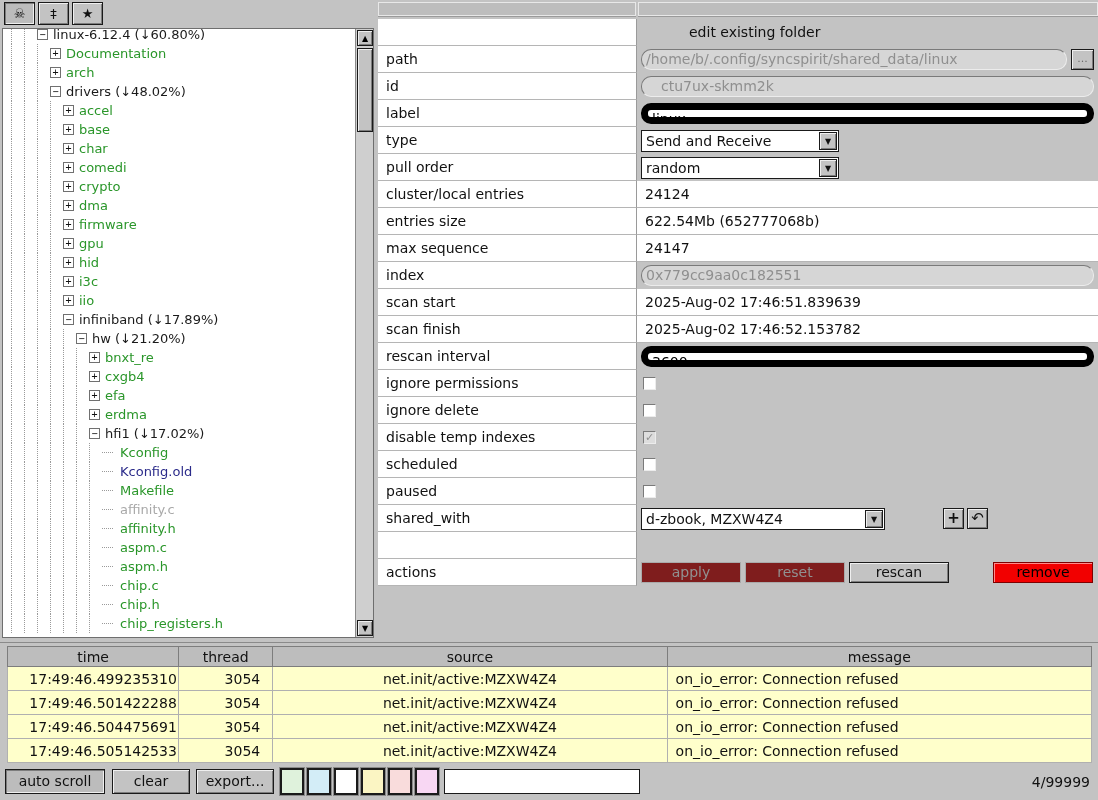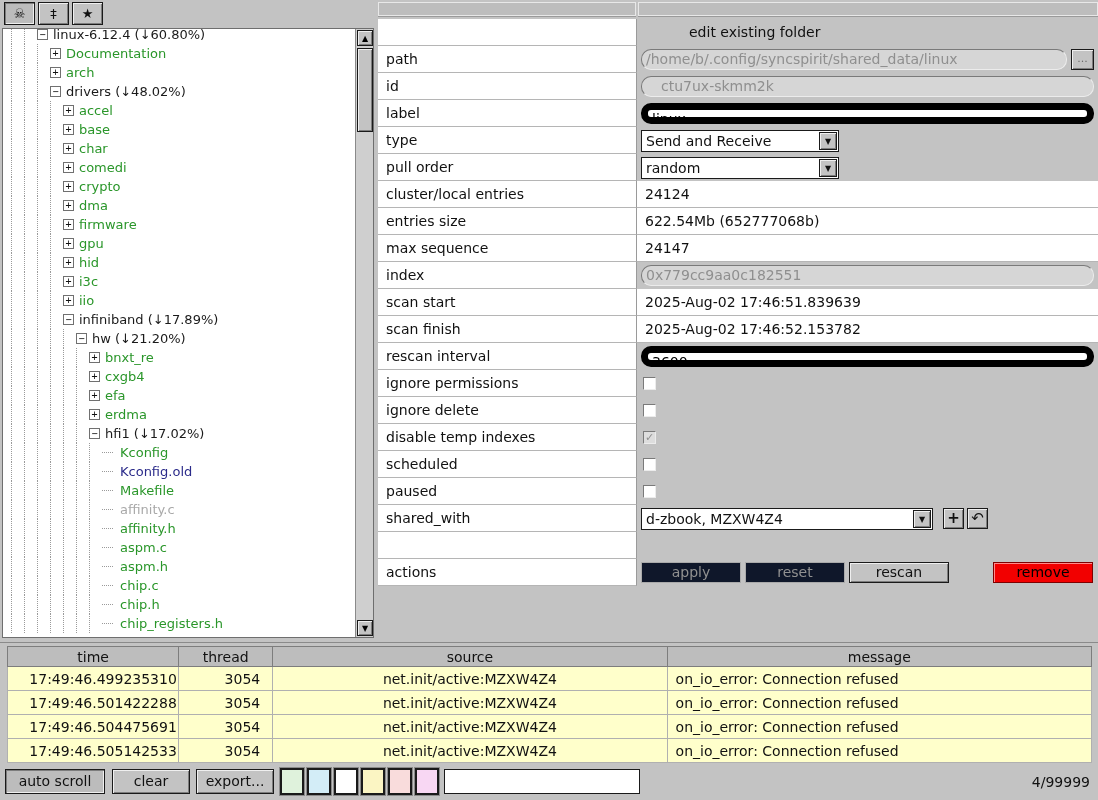--- a/index.html
+++ b/index.html
@@ -67,21 +67,21 @@
   .combo-btn { width:18px; height:18px; margin:1px; flex:none; font-size:8px;
          line-height:17px; text-align:center; }
   .cb { position:absolute; left:6px; top:7px; width:13px; height:13px; background:#fff;
          border:1px solid; border-color:#7a7a7a #ececec #ececec #7a7a7a;
          font-size:11px; line-height:12px; text-align:center; }
   .cb.checked { background:#ddd; color:#8f8f8f; }
   .sq-btn { position:absolute; top:3px; width:21px; height:21px; text-align:center;
          font-size:15px; line-height:19px; font-weight:bold; }
   .act-btn { position:absolute; top:3px; width:100px; height:21px; font-size:14px;
          line-height:19px; text-align:center; }
-  .act-disabled { background:#0f172a; border:1px solid #aaa; color:#919191; }
+  .act-disabled { background:#7f1d1d; border:1px solid #aaa; color:#919191; }
   .act-normal   { background:#c3c3c3; border:1px solid #1a1a1a;
                   box-shadow:inset 1px 1px 0 #efefef, inset -1px -1px 0 #7d7d7d; }
   .act-danger   { background:#f20000; border:1px solid #7e0000; color:#000;
                   box-shadow:inset 1px 1px 0 #ff8a8a; }
 
   
   #log-panel { position:absolute; left:0; top:642px; width:1098px; height:123px;
                border-top:1px solid #8a8a8a; }
   #log-table { position:absolute; left:7px; top:3px; width:1085px;
                border-collapse:collapse; table-layout:fixed; }
@@ -521,21 +521,21 @@
       </div>
       <div class="f-row">
         <div class="f-label">paused</div>
         <div class="f-value">
           <div class="cb"></div>
         </div>
       </div>
       <div class="f-row">
         <div class="f-label">shared_with</div>
         <div class="f-value">
-          <div class="combo" style="width: 292px;">
+          <div class="combo" style="width: 244px;">
             <span class="combo-txt">d-zbook, MZXW4Z4</span>
             <span class="combo-btn raised">▼</span>
           </div>
           <div class="sq-btn raised" style="left: 306px;"><span>+</span></div>
           <div class="sq-btn raised" style="left: 330px; font-weight: normal;"><span>↶</span></div>
         </div>
       </div>
       <div class="f-row">
         <div class="f-label"></div>
         <div class="f-value"></div>

